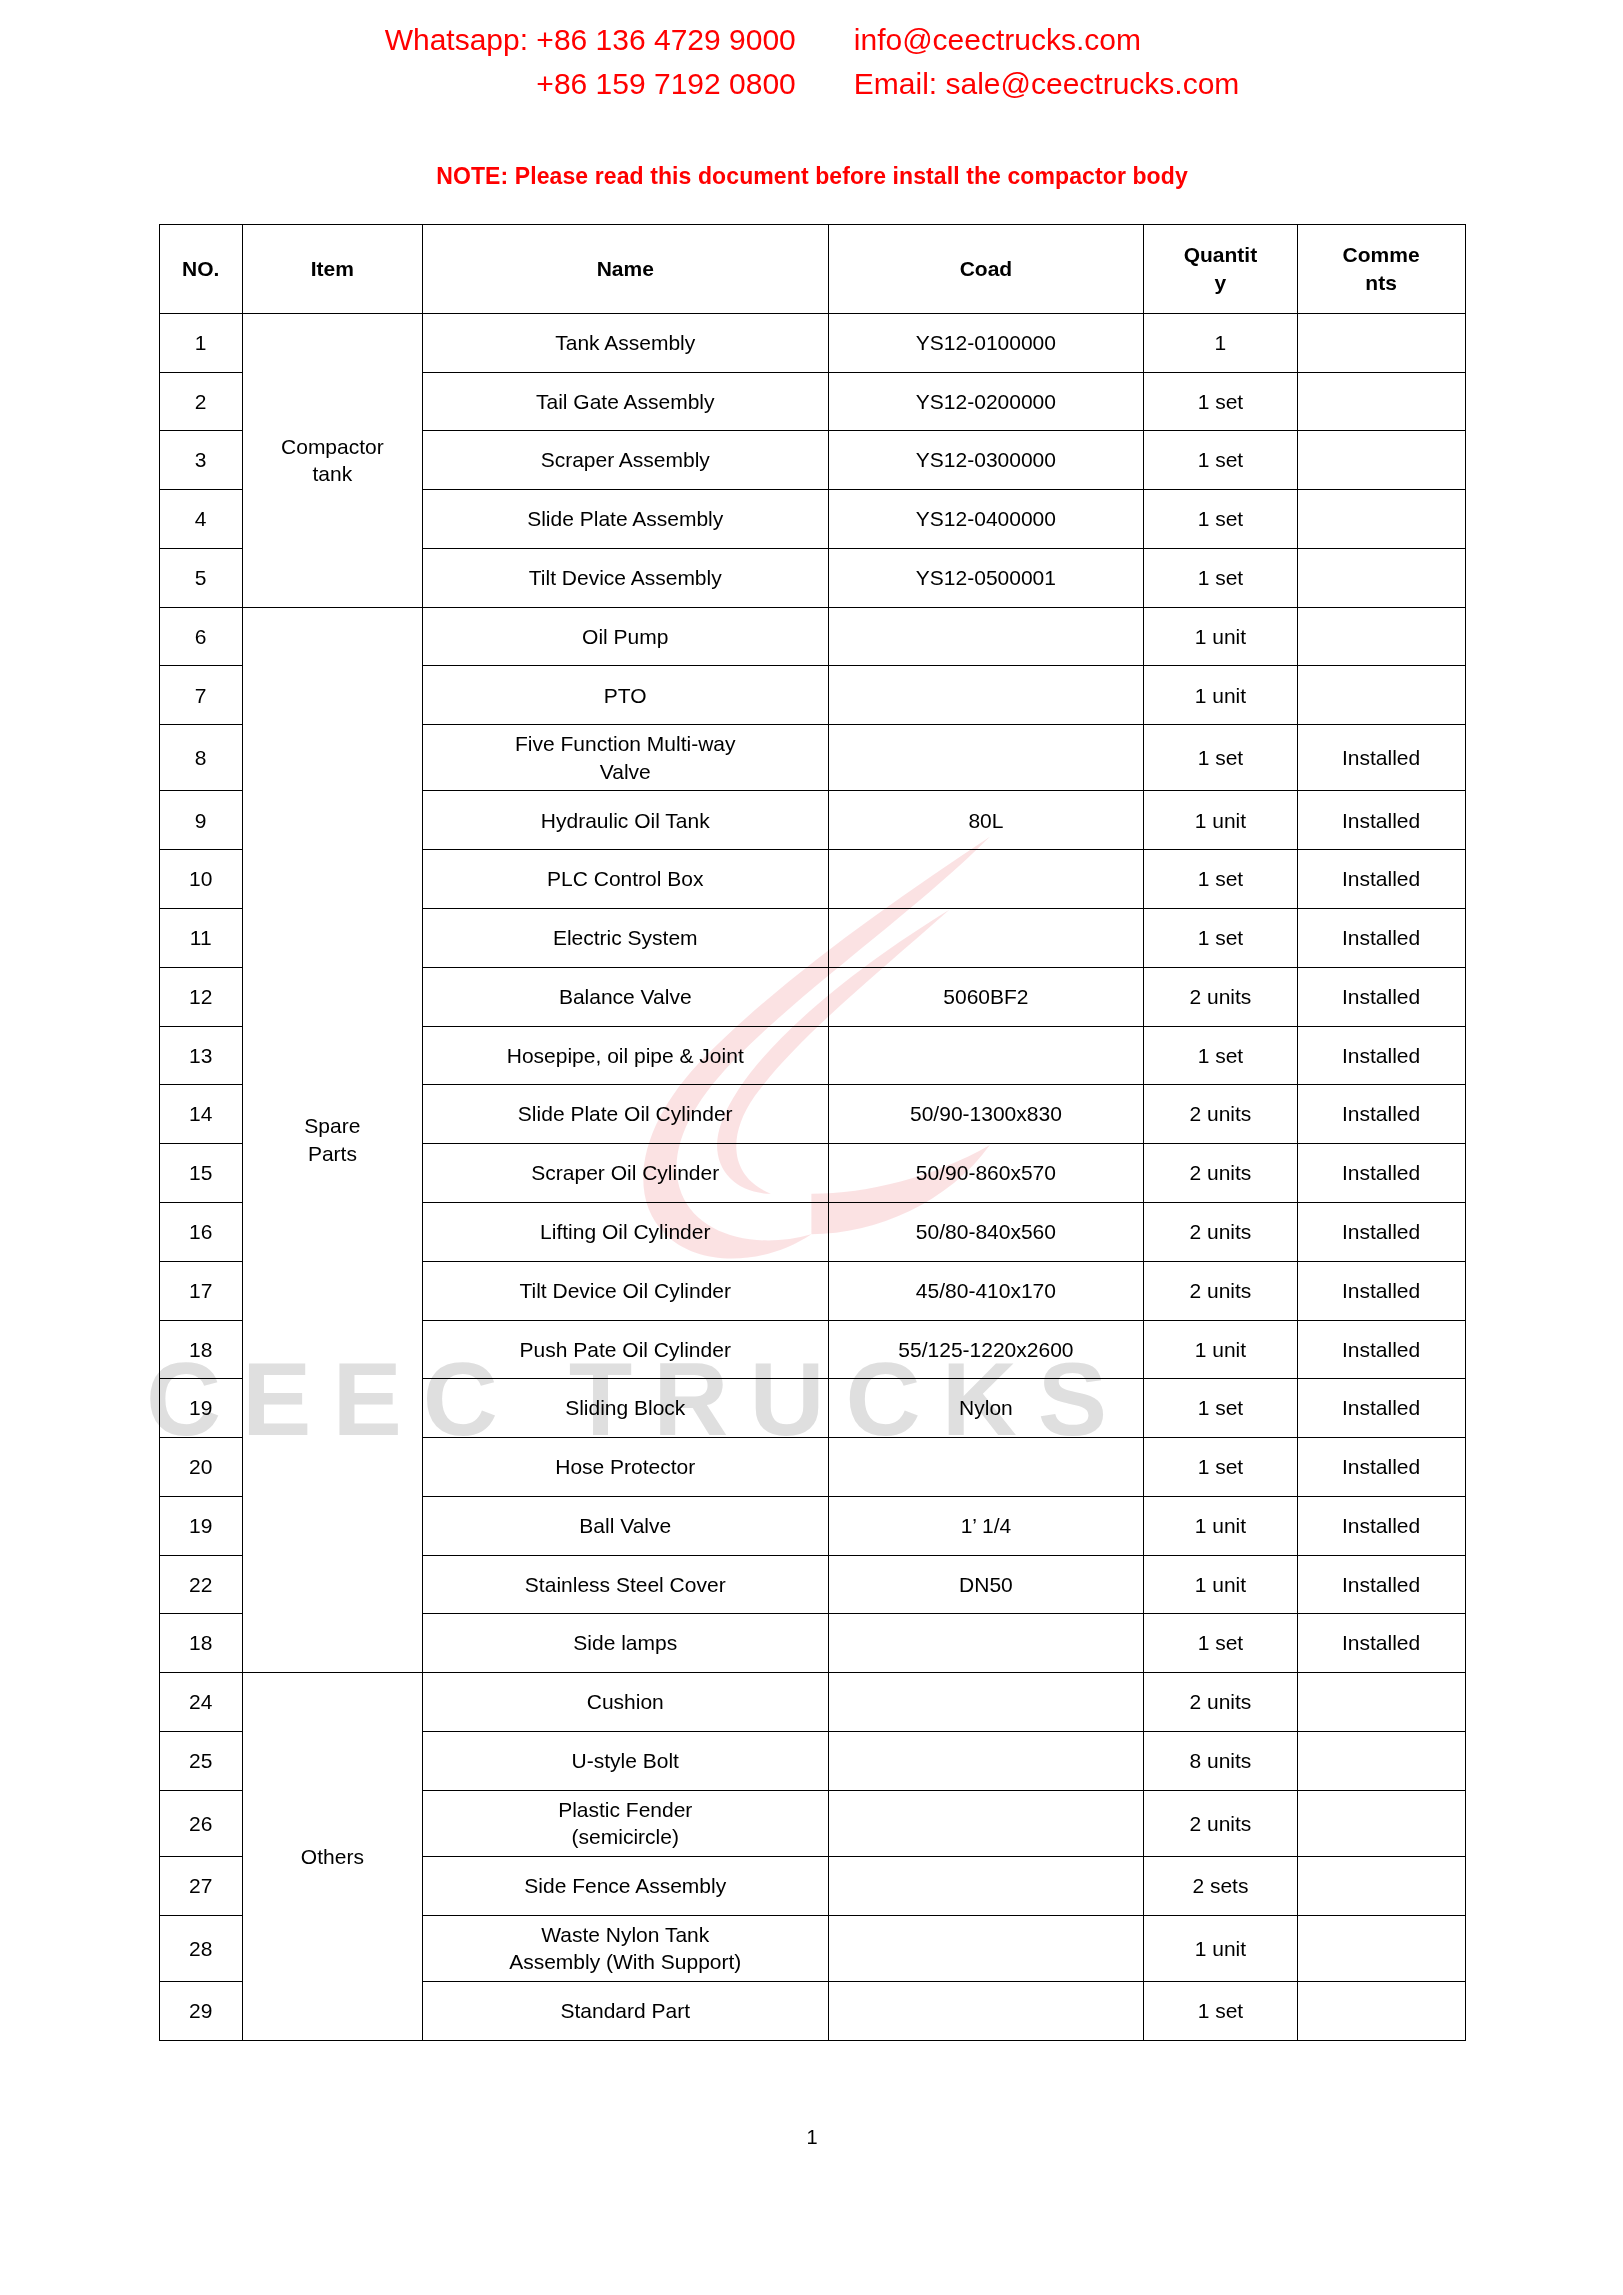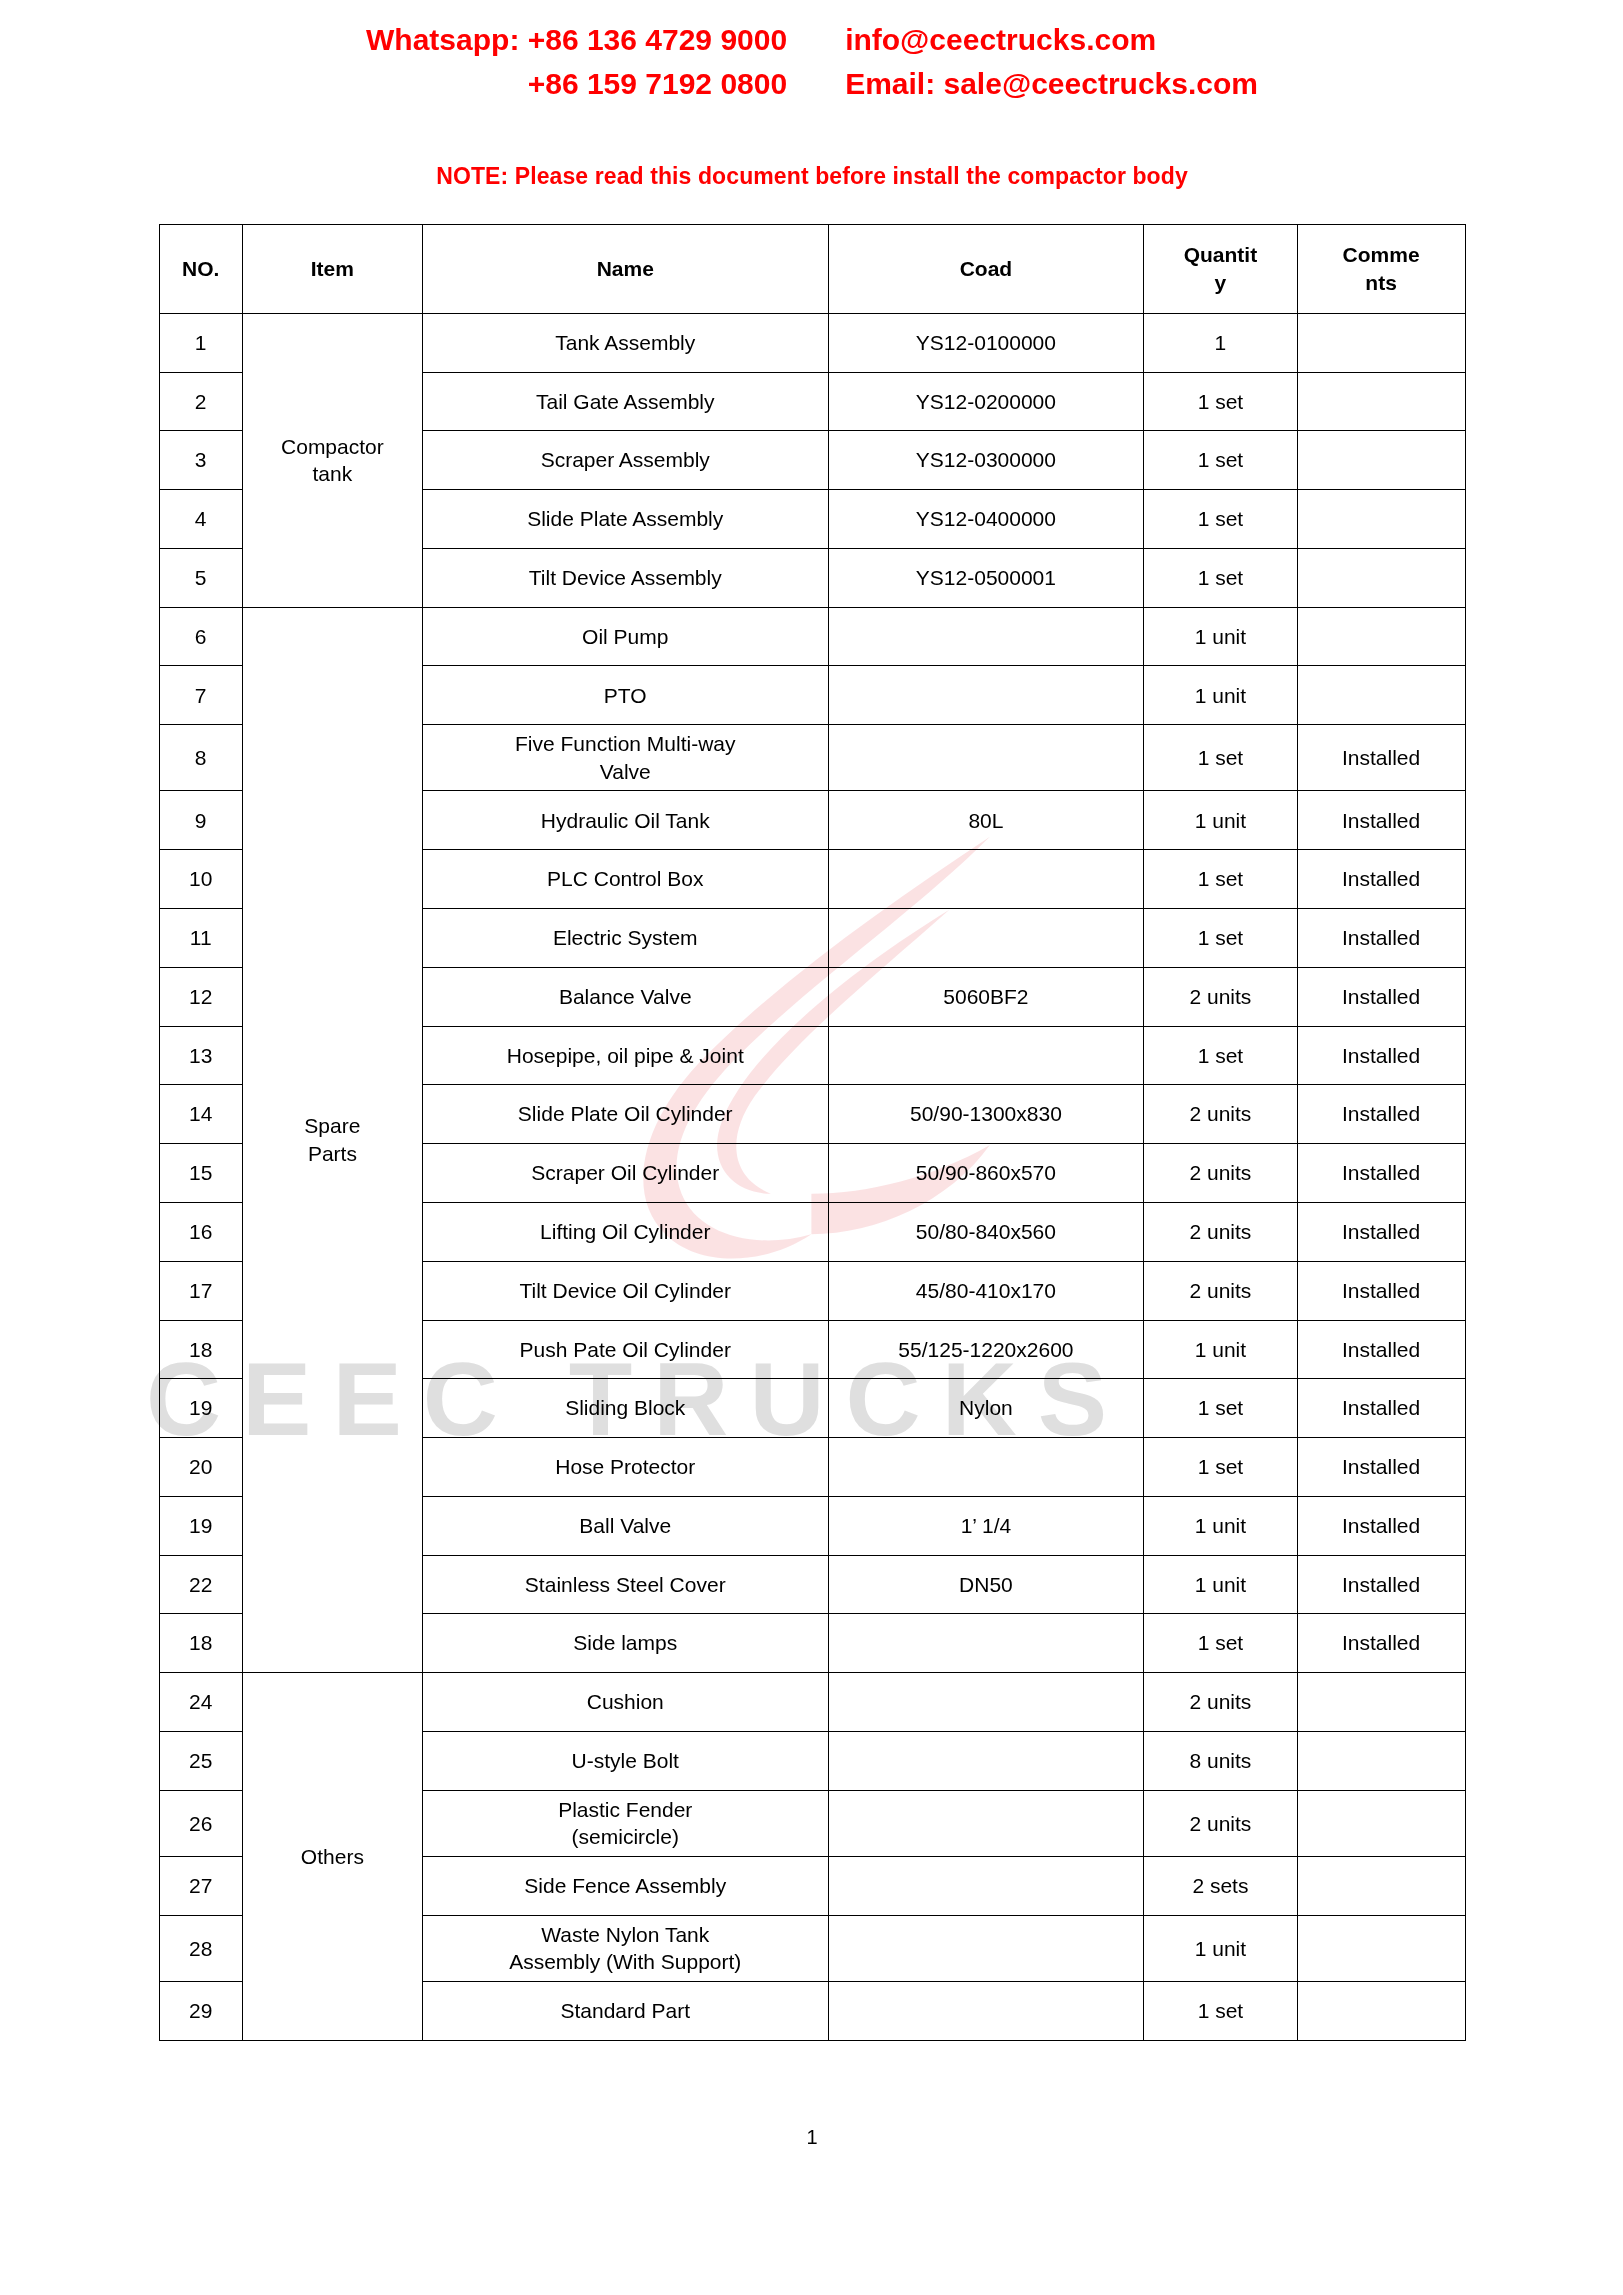--- a/index.html
+++ b/index.html
@@ -25,21 +25,20 @@
 
   
   .contact-header {
     display: flex;
     justify-content: center;
     gap: 58px;
     padding-top: 18px;
     color: #ff0000;
     font-size: 30px;
     line-height: 1.45;
-    font-weight: bold;
   }
   .contact-col {
     display: flex;
     flex-direction: column;
   }
   .contact-col.left { text-align: right; }
   .contact-col.right { text-align: left; }
   .contact-line { white-space: nowrap; }
 
   

